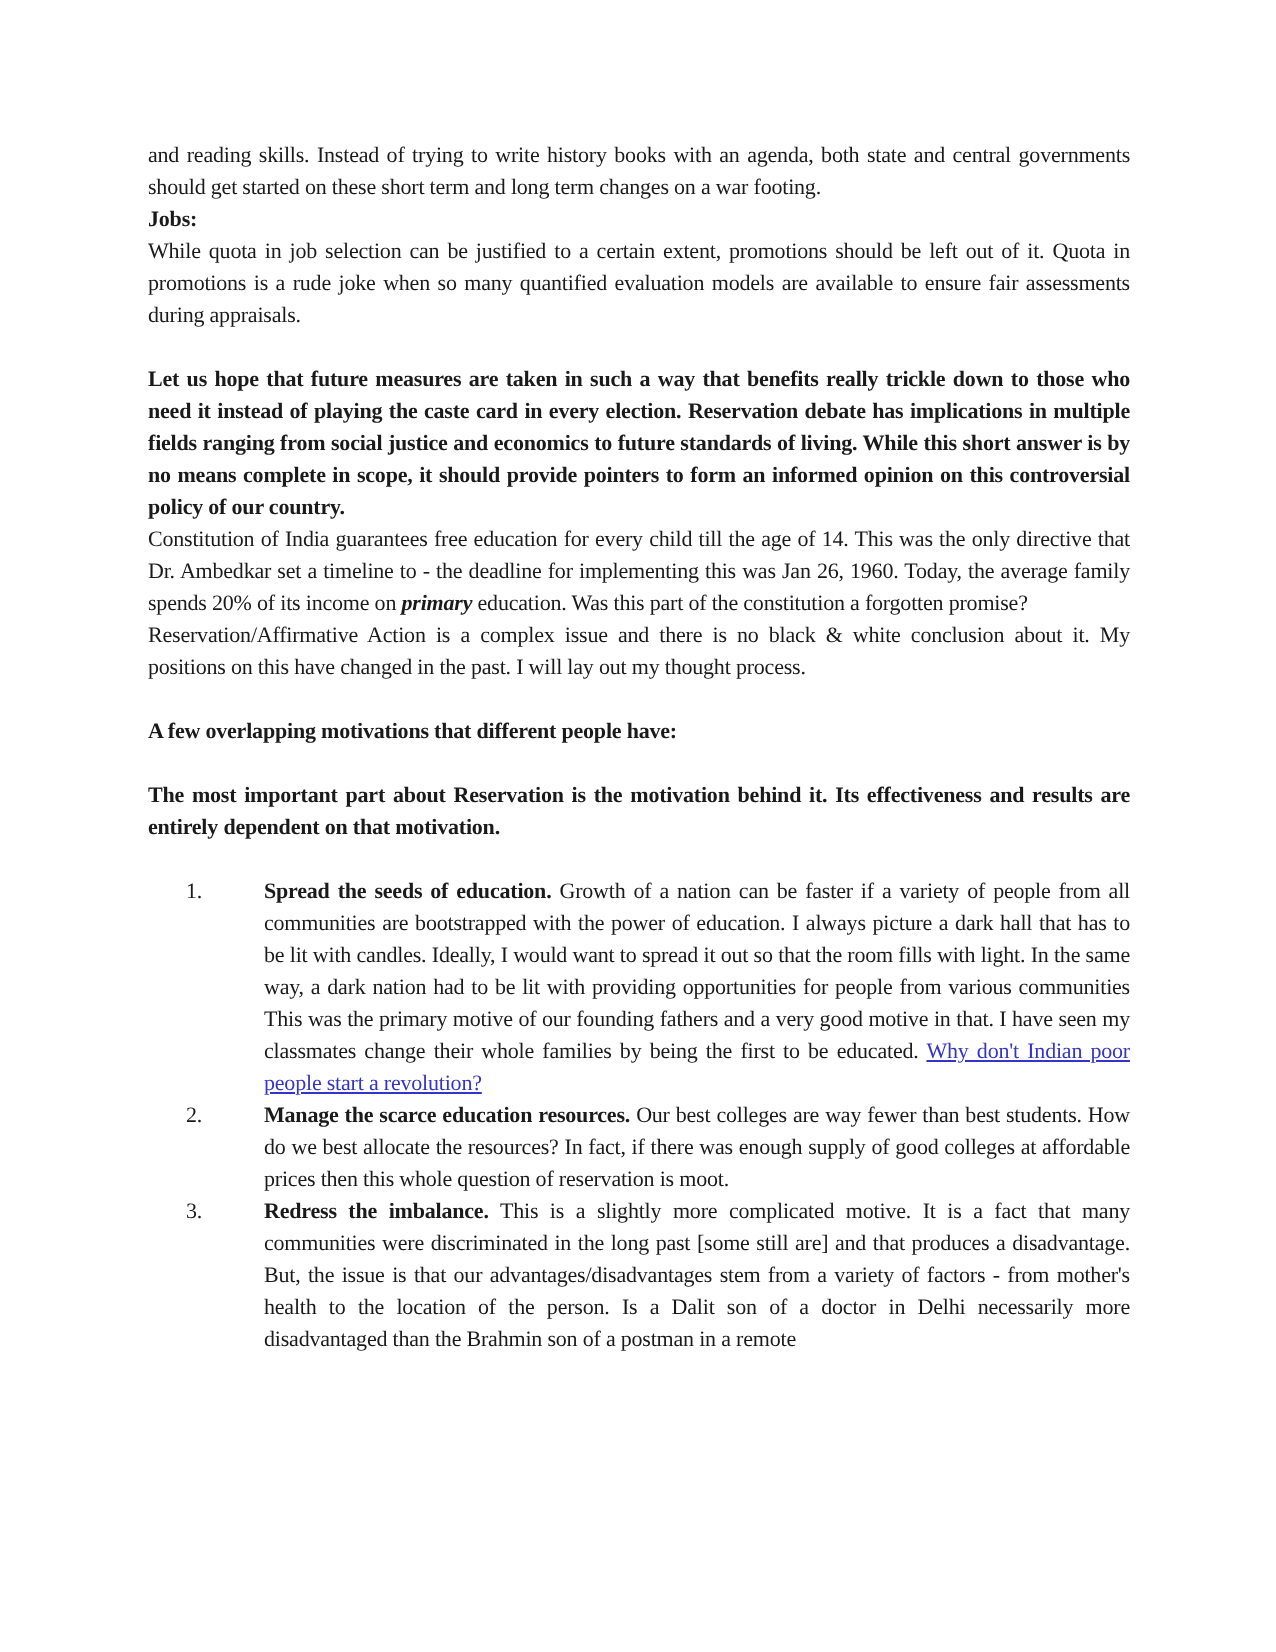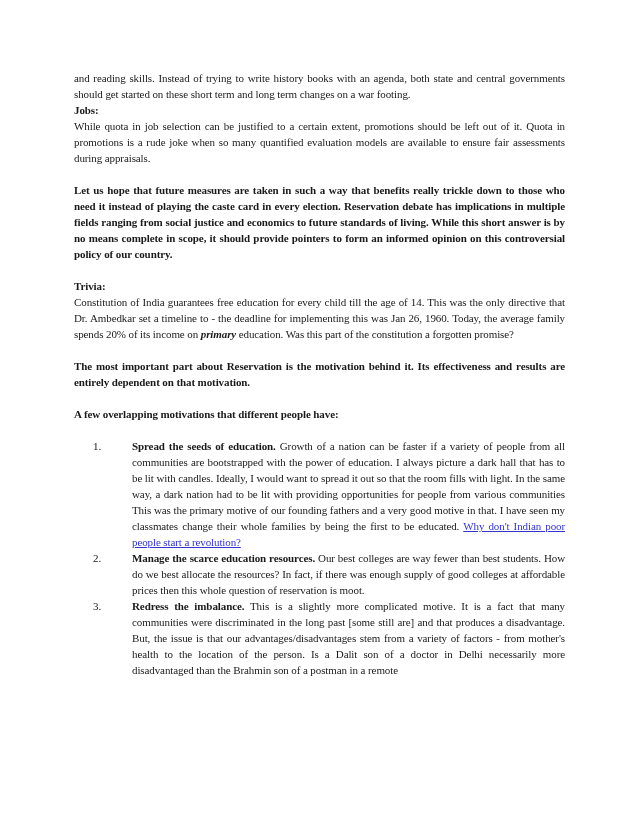--- a/index.html
+++ b/index.html
@@ -43,29 +43,29 @@
 <div class="page">
 
   <p>and reading skills. Instead of trying to write history books with an agenda, both state and central governments should get started on these short term and long term changes on a war footing.</p>
 
   <p class="b">Jobs:</p>
 
   <p>While quota in job selection can be justified to a certain extent, promotions should be left out of it. Quota in promotions is a rude joke when so many quantified evaluation models are available to ensure fair assessments during appraisals.</p>
 
   <p class="gap">Let us hope that future measures are taken in such a way that benefits really trickle down to those who need it instead of playing the caste card in every election. Reservation debate has implications in multiple fields ranging from social justice and economics to future standards of living. While this short answer is by no means complete in scope, it should provide pointers to form an informed opinion on this controversial policy of our country.</p>
 
-  <p class="b gap">Trivia:</p>
 
   <p><span>Constitution of India guarantees free education for every child till the age of 14. This was the only directive that Dr. Ambedkar set a timeline to - the deadline for implementing this was Jan 26, 1960. Today, the average family spends 20% of its income on </span><span class="bi">primary</span><span> education. Was this part of the constitution a forgotten promise?</span></p>
 
 
+  <p>Reservation/Affirmative Action is a complex issue and there is no black &amp; white conclusion about it. My positions on this have changed in the past. I will lay out my thought process.</p>
+
+  <p class="gap">A few overlapping motivations that different people have:</p>
 
   <p class="gap">The most important part about Reservation is the motivation behind it. Its effectiveness and results are entirely dependent on that motivation.</p>
-
-  <p class="gap">A few overlapping motivations that different people have:</p>
 
   <div class="list">
 
     <div class="li">
       <span class="num">1.</span>
       <div class="body"><span class="b">Spread the seeds of education.</span><span> Growth of a nation can be faster if a variety of people from all communities are bootstrapped with the power of education. I always picture a dark hall that has to be lit with candles. Ideally, I would want to spread it out so that the room fills with light. In the same way, a dark nation had to be lit with providing opportunities for people from various communities This was the primary motive of our founding fathers and a very good motive in that. I have seen my classmates change their whole families by being the first to be educated. </span><a class="link">Why don't Indian poor people start a revolution?</a></div>
     </div>
 
     <div class="li">
       <span class="num">2.</span>

